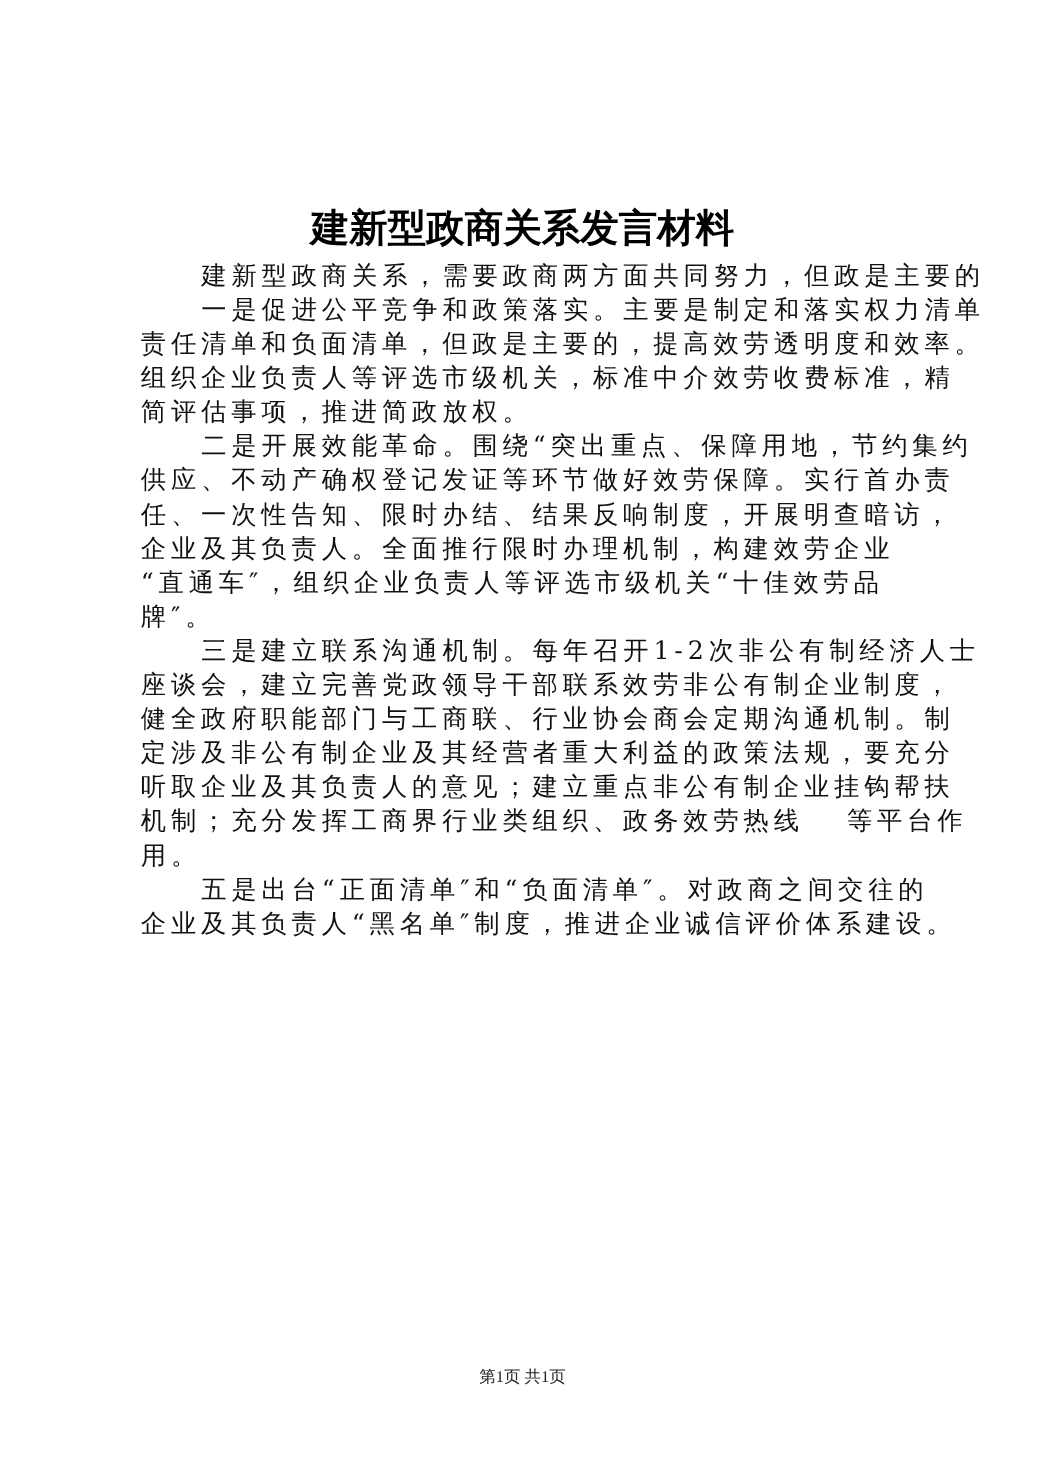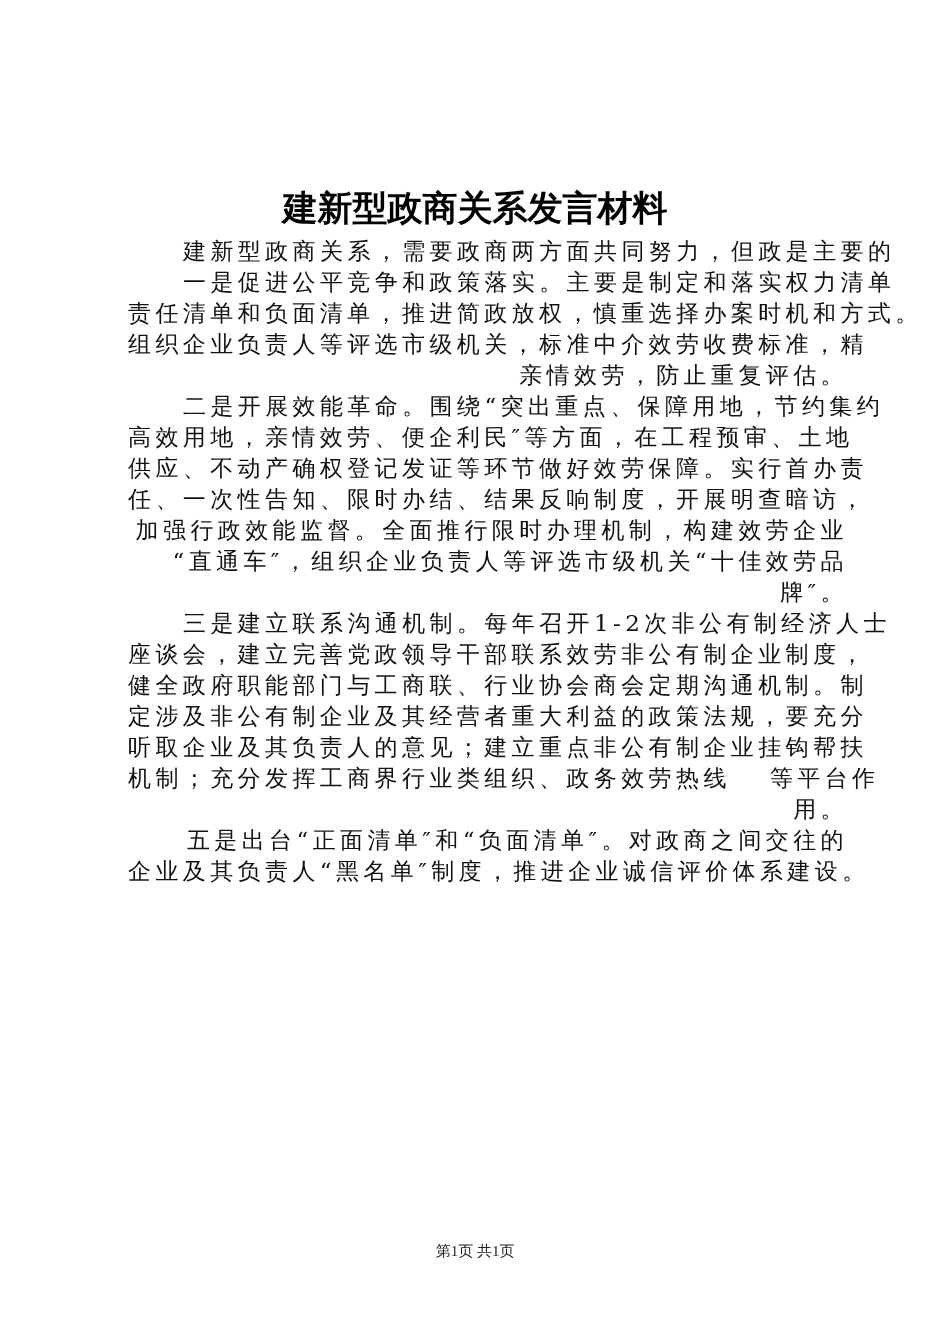--- a/index.html
+++ b/index.html
@@ -42,21 +42,20 @@
       top: 236px;
       width: 720px;
     }
     .line {
       height: 31px;
       line-height: 31px;
       font-size: 23px;
       letter-spacing: 4.4px;
       white-space: nowrap;
       color: #111;
-      text-align: right;
     }
     .line.indent {
       padding-left: 55px;
     }
     .footer {
       position: absolute;
       left: 0;
       top: 1242px;
       width: 950px;
       text-align: center;
@@ -73,31 +72,30 @@
   <h1 class="title" style="margin:0;">建新型政商关系发言材料</h1>
 
   <div class="body">
 
     <div class="para">
       <div class="line indent">建新型政商关系，需要政商两方面共同努力，但政是主要的</div>
     </div>
 
     <div class="para">
       <div class="line indent">一是促进公平竞争和政策落实。主要是制定和落实权力清单</div>
-      <div class="line">责任清单和负面清单，推进简政放权，慎重选择办案时机和方式。</div>
+      <div class="line">责任清单和负面清单，但政是主要的，提高效劳透明度和效率。</div>
       <div class="line">组织企业负责人等评选市级机关，标准中介效劳收费标准，精</div>
-      <div class="line">亲情效劳，防止重复评估。</div>
+      <div class="line">简评估事项，推进简政放权。</div>
     </div>
 
     <div class="para">
       <div class="line indent">二是开展效能革命。围绕“突出重点、保障用地，节约集约</div>
-      <div class="line">高效用地，亲情效劳、便企利民″等方面，在工程预审、土地</div>
       <div class="line">供应、不动产确权登记发证等环节做好效劳保障。实行首办责</div>
       <div class="line">任、一次性告知、限时办结、结果反响制度，开展明查暗访，</div>
-      <div class="line">加强行政效能监督。全面推行限时办理机制，构建效劳企业</div>
+      <div class="line">企业及其负责人。全面推行限时办理机制，构建效劳企业</div>
       <div class="line">“直通车″，组织企业负责人等评选市级机关“十佳效劳品</div>
       <div class="line">牌″。</div>
     </div>
 
     <div class="para">
       <div class="line indent">三是建立联系沟通机制。每年召开1-2次非公有制经济人士</div>
       <div class="line">座谈会，建立完善党政领导干部联系效劳非公有制企业制度，</div>
       <div class="line">健全政府职能部门与工商联、行业协会商会定期沟通机制。制</div>
       <div class="line">定涉及非公有制企业及其经营者重大利益的政策法规，要充分</div>
       <div class="line">听取企业及其负责人的意见；建立重点非公有制企业挂钩帮扶</div>

